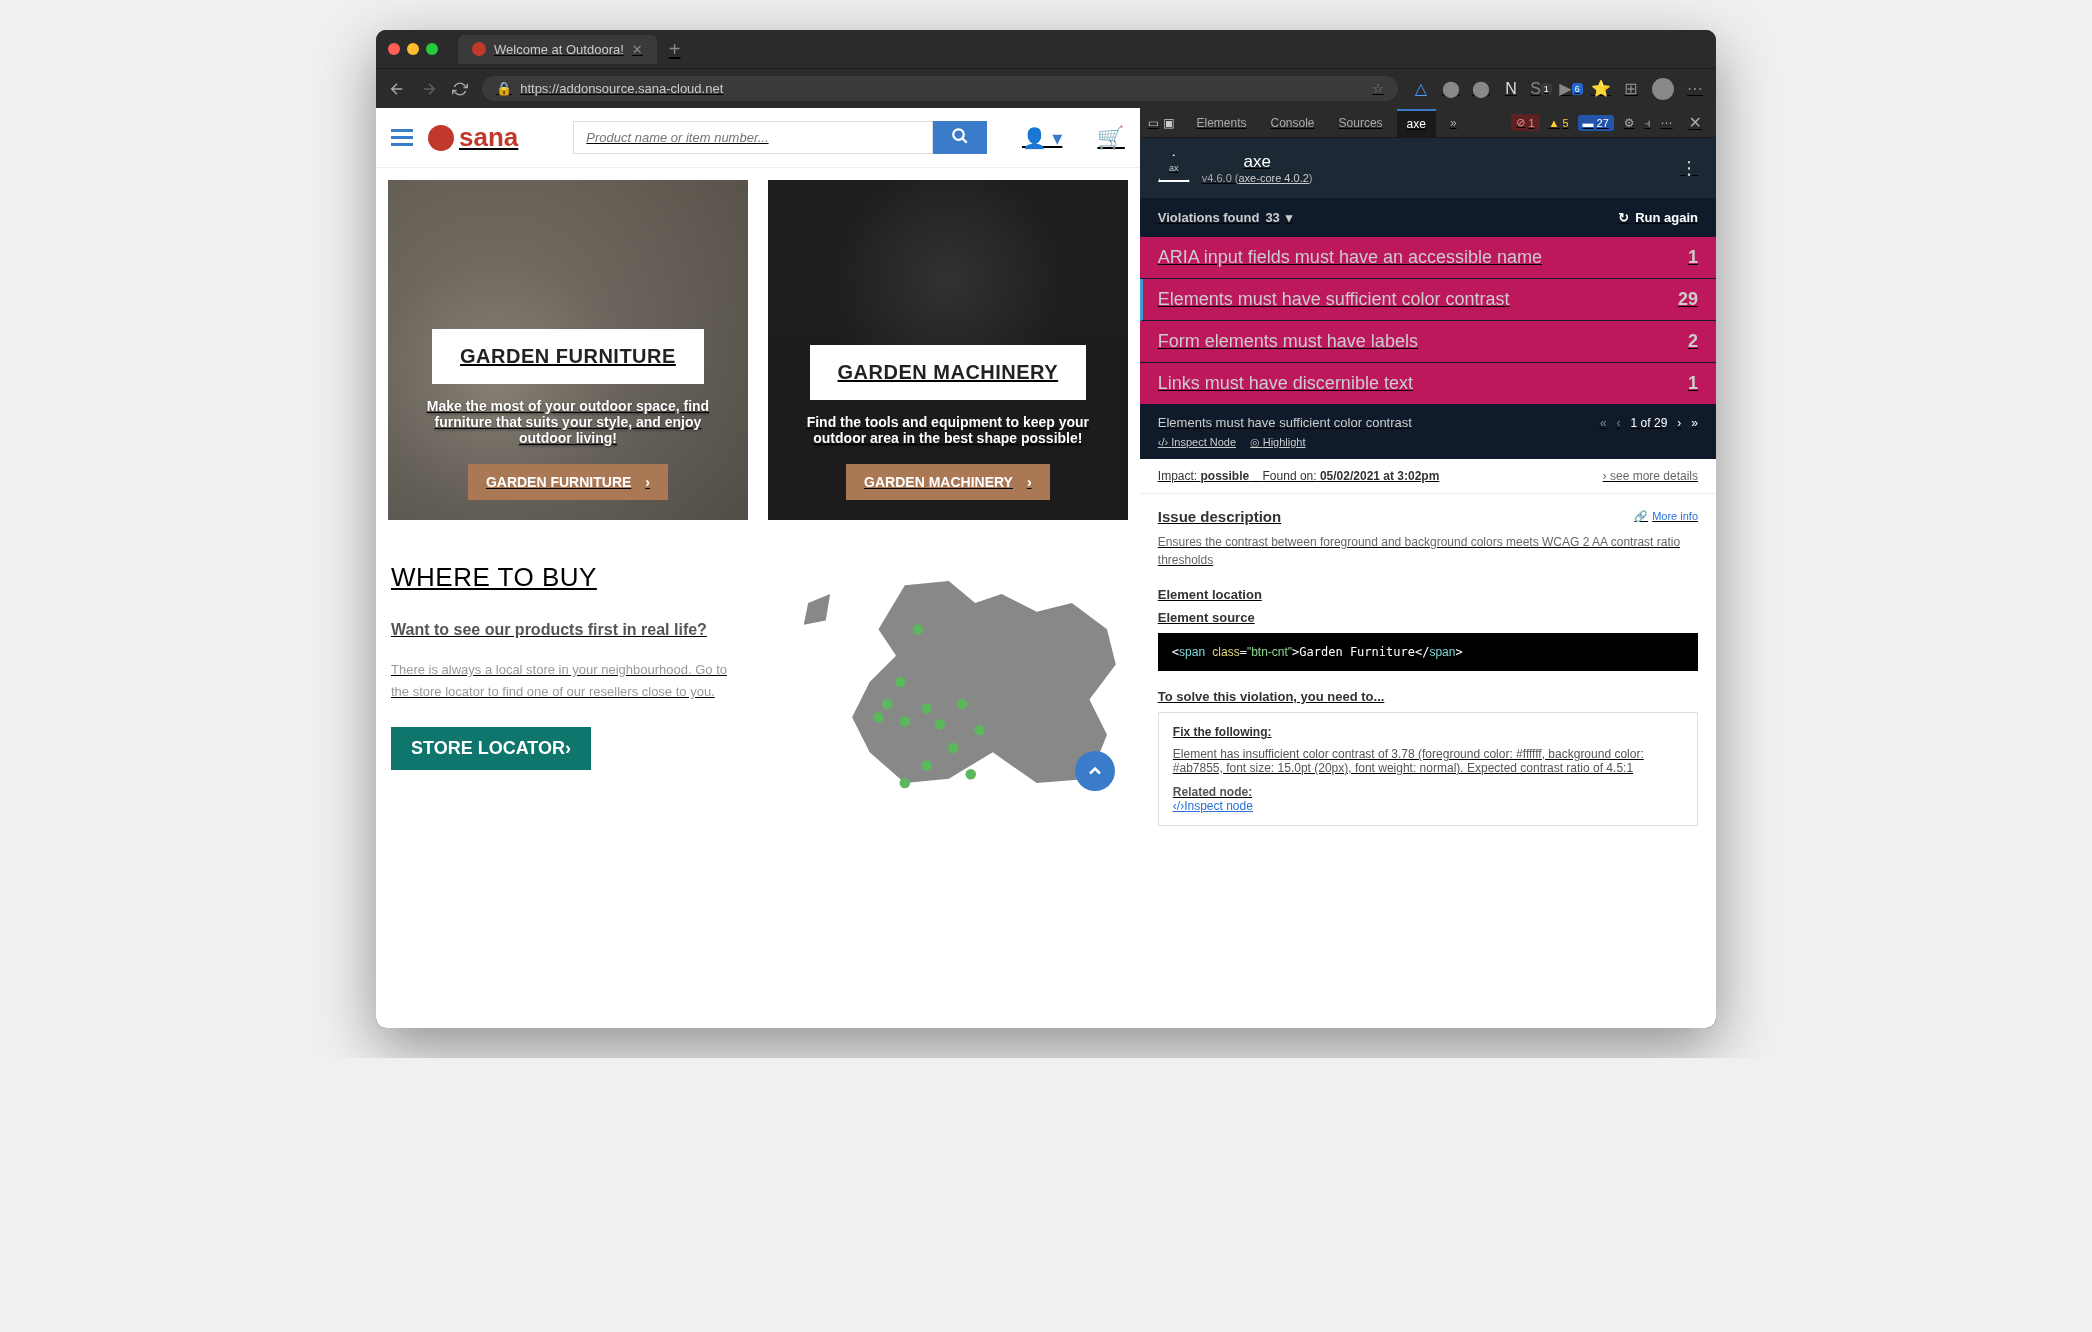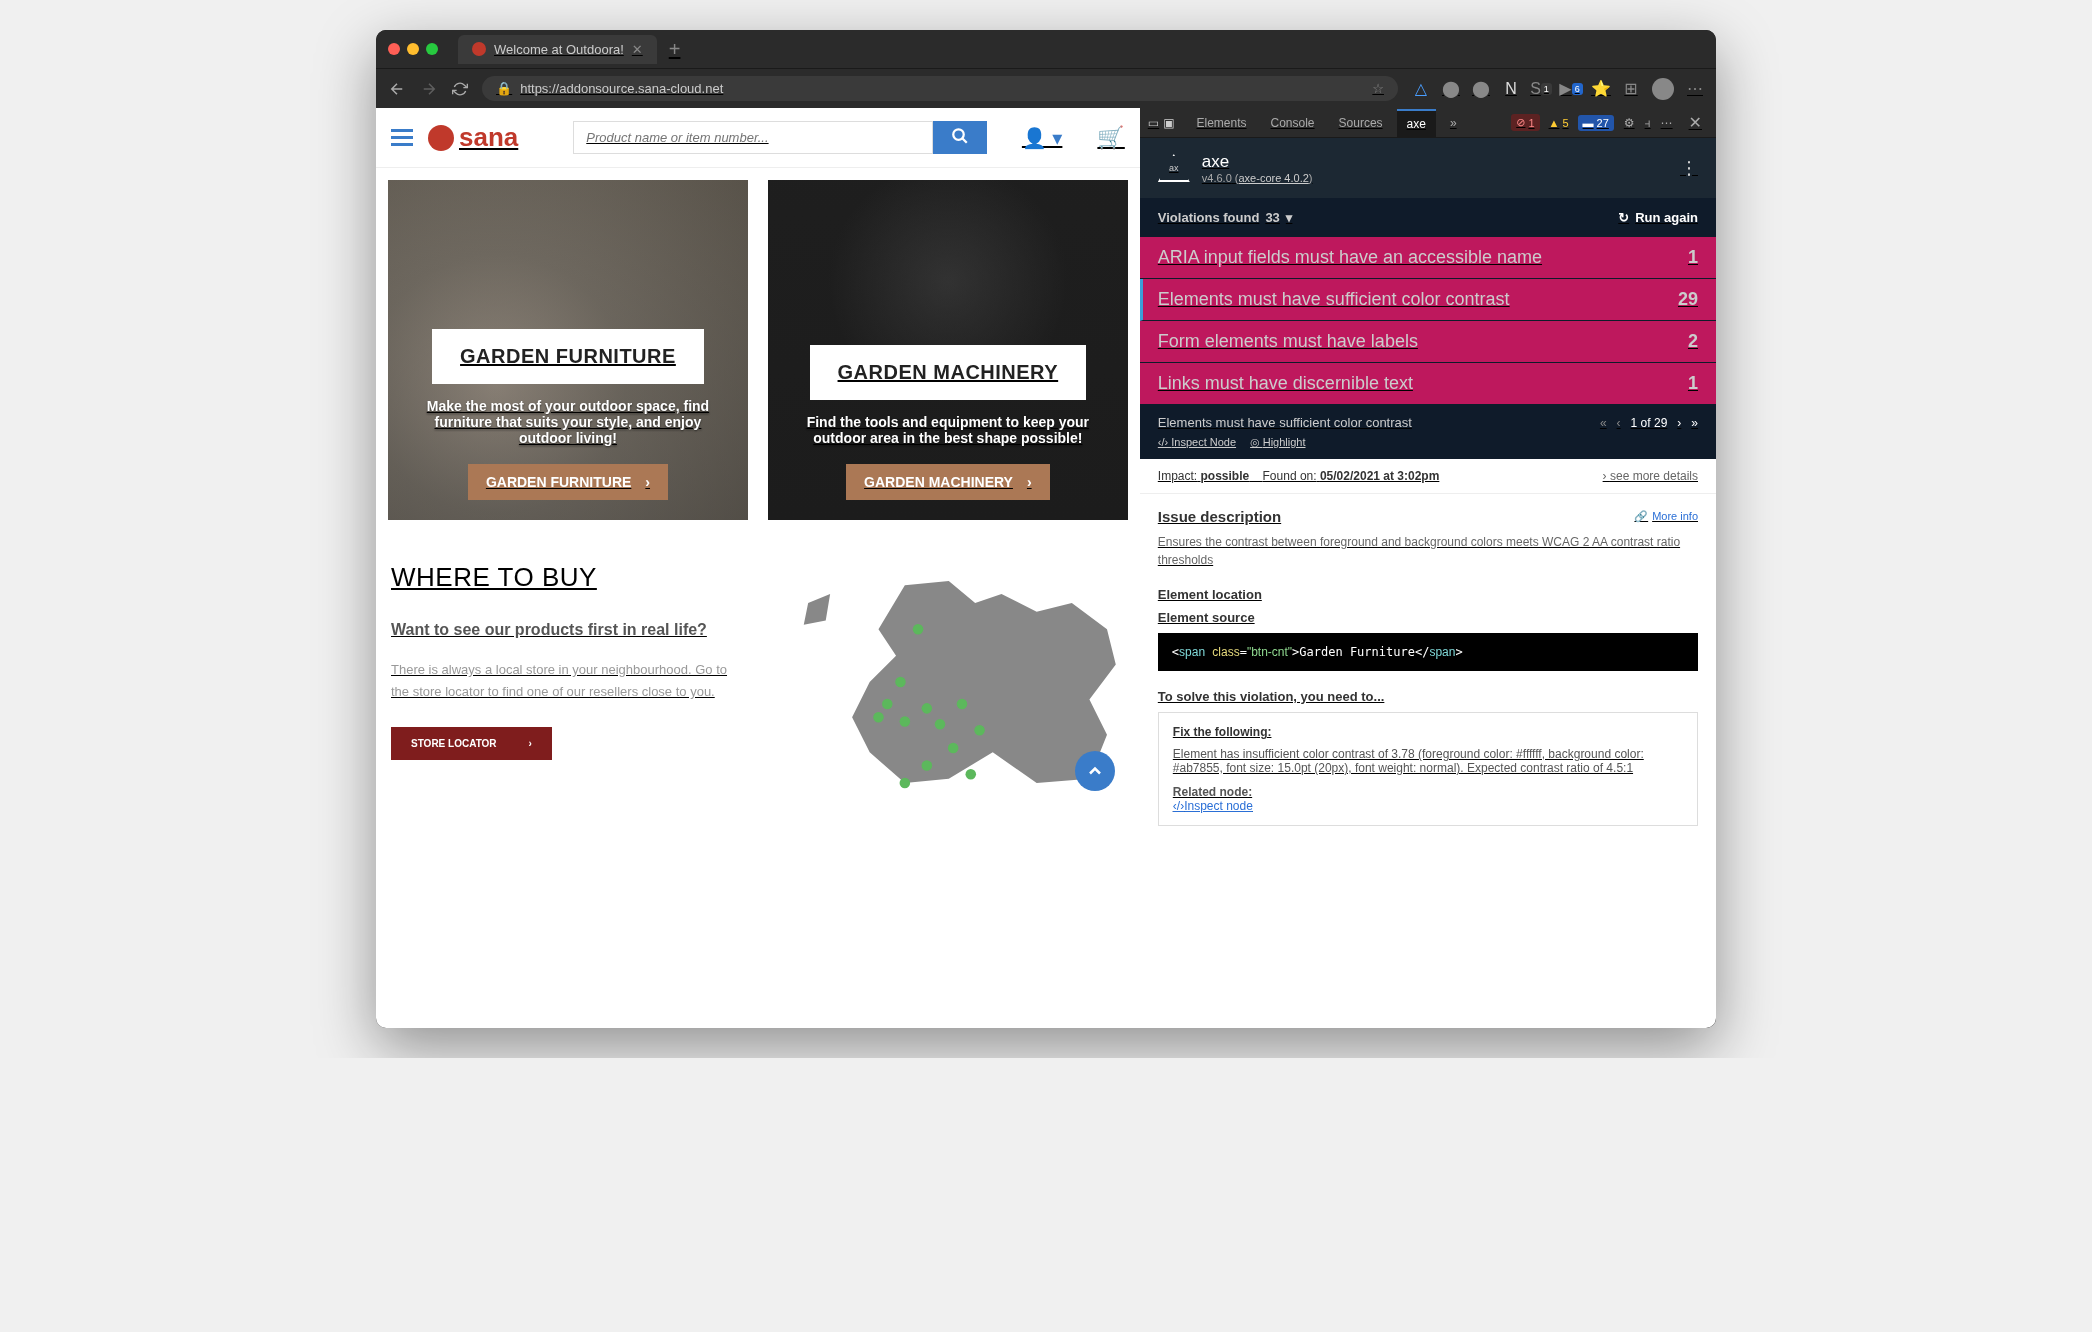--- a/index.html
+++ b/index.html
@@ -38,38 +38,38 @@
 .tile1 { background: linear-gradient(rgba(80,80,80,.2), rgba(60,60,60,.4)), radial-gradient(circle at 30% 60%, #a89b8c, #7a7266 40%, #5a5348); }
 .tile2 { background: linear-gradient(rgba(40,40,40,.3), rgba(30,30,30,.5)), radial-gradient(circle at 50% 30%, #3a3a3a, #1a1a1a 40%), linear-gradient(to top, #3d7a3d 30%, transparent 30%); }
 .tile-title { background: #fff; color: #222; padding: 16px 28px; font-size: 20px; font-weight: 700; font-family: Impact, sans-serif; letter-spacing: .5px; margin-bottom: 14px; }
 .tile-desc { font-size: 14px; font-weight: 700; margin-bottom: 18px; text-shadow: 0 1px 2px rgba(0,0,0,.6); }
 .tile-btn { background: #ab7855; color: #fff; padding: 10px 18px; font-size: 14px; font-weight: 600; cursor: pointer; display: flex; align-items: center; gap: 14px; }
 .where { padding: 30px 15px 0; display: flex; gap: 30px; }
 .where-left { flex: 0 0 48%; }
 .where-title { font-family: Impact, sans-serif; font-size: 26px; letter-spacing: .5px; margin-bottom: 28px; }
 .where-sub { font-size: 16px; font-weight: 600; color: #555; margin-bottom: 20px; }
 .where-text { font-size: 13px; color: #999; line-height: 1.7; margin-bottom: 24px; }
-.store-btn { background: #7f1d1d; color: #fff; padding: 11px 20px; font-size: 10px; font-weight: 600; display: inline-flex; align-items: center; gap: 32px; cursor: pointer; }
+.store-btn { background: #0f766e; color: #fff; padding: 11px 20px; font-size: 18px; font-weight: 600; display: inline-flex; align-items: center; gap: 0; cursor: pointer; }
 .map-wrap { flex: 1; position: relative; }
 .map-svg { width: 100%; height: 240px; }
 .pin { fill: #5cb85c; }
 .scroll-top { position: absolute; right: 10px; bottom: 15px; width: 40px; height: 40px; background: #3a7cc9; border-radius: 50%; display: flex; align-items: center; justify-content: center; color: #fff; cursor: pointer; }
 
 .devtools { flex: 1; background: #242424; display: flex; flex-direction: column; color: #ccc; font-size: 12px; overflow: hidden; }
 .dt-tabs { height: 30px; background: #2b2b2b; display: flex; align-items: center; padding: 0 8px; gap: 4px; border-bottom: 1px solid #1a1a1a; }
 .dt-tab { padding: 6px 10px; color: #aaa; cursor: pointer; }
 .dt-tab.active { background: #1a1a1a; color: #fff; border-top: 2px solid #3a7cc9; }
 .dt-tab-icon { display: flex; align-items: center; }
 .dt-errors { display: flex; gap: 4px; margin-left: auto; align-items: center; }
 .err-badge { display: flex; align-items: center; gap: 3px; padding: 2px 5px; border-radius: 3px; font-size: 11px; }
 .err-red { background: #5c2222; color: #f88; }
 .err-yellow { color: #fc3; }
 .err-blue { background: #2255aa; color: #fff; }
 .dt-close { color: #aaa; cursor: pointer; font-size: 16px; padding: 0 6px; }
-.axe-header { padding: 14px 18px; display: flex; align-items: center; gap: 12px; background: #1c2833; }
+.axe-header { padding: 14px 18px; display: flex; align-items: center; gap: 12px; background: #1c2833; text-align: center; }
 .axe-logo { width: 32px; height: 28px; border: 2px solid #fff; clip-path: polygon(50% 0, 100% 100%, 0 100%); display: flex; align-items: center; justify-content: center; font-size: 9px; }
 .axe-title { font-size: 17px; color: #fff; }
 .axe-ver { font-size: 11px; color: #aaa; }
 .axe-ver u { color: #ccc; }
 .kebab { margin-left: auto; color: #ddd; font-size: 18px; cursor: pointer; }
 .violations-bar { padding: 12px 18px; background: #0f1b2a; display: flex; align-items: center; justify-content: space-between; font-size: 13px; font-weight: 700; }
 .vb-left { display: flex; align-items: center; gap: 6px; }
 .run-again { color: #fff; display: flex; align-items: center; gap: 6px; cursor: pointer; }
 .violation-row { padding: 10px 18px; background: #be185d; display: flex; justify-content: space-between; font-size: 18px; cursor: pointer; border-bottom: 1px solid #0f1b2a; }
 .violation-row.selected { border-left: 3px solid #3d9dd8; padding-left: 15px; }

